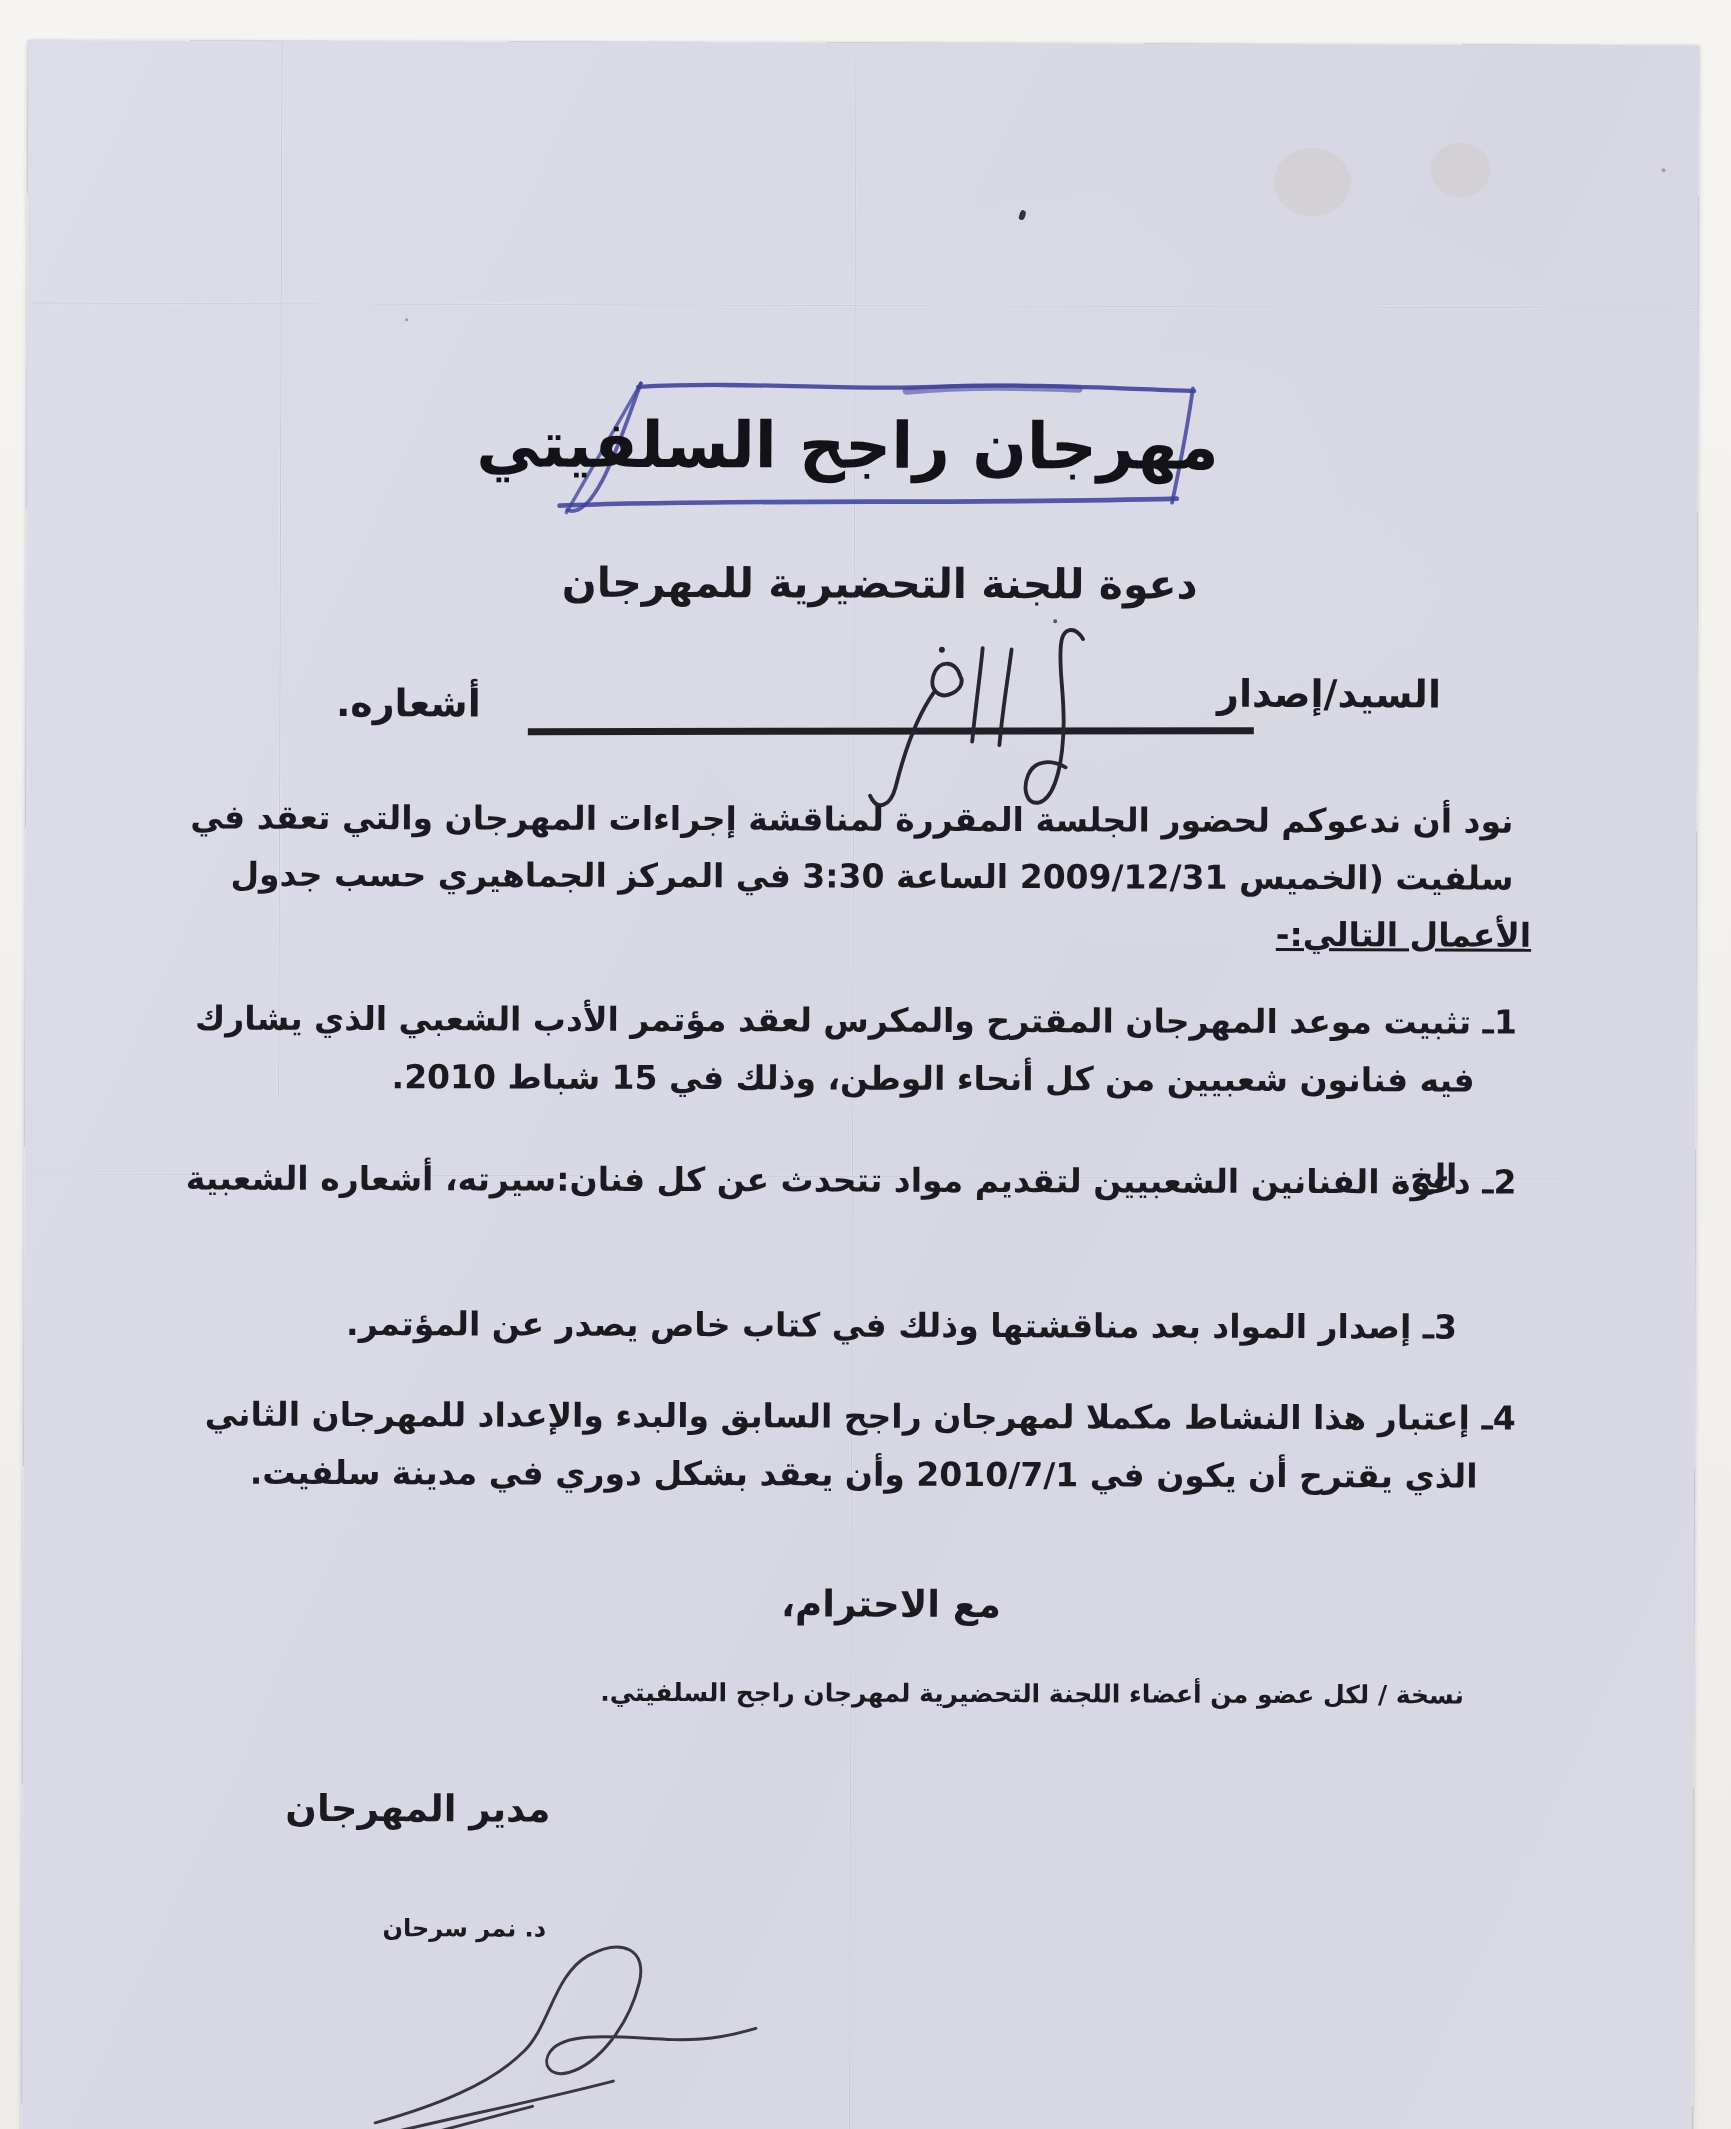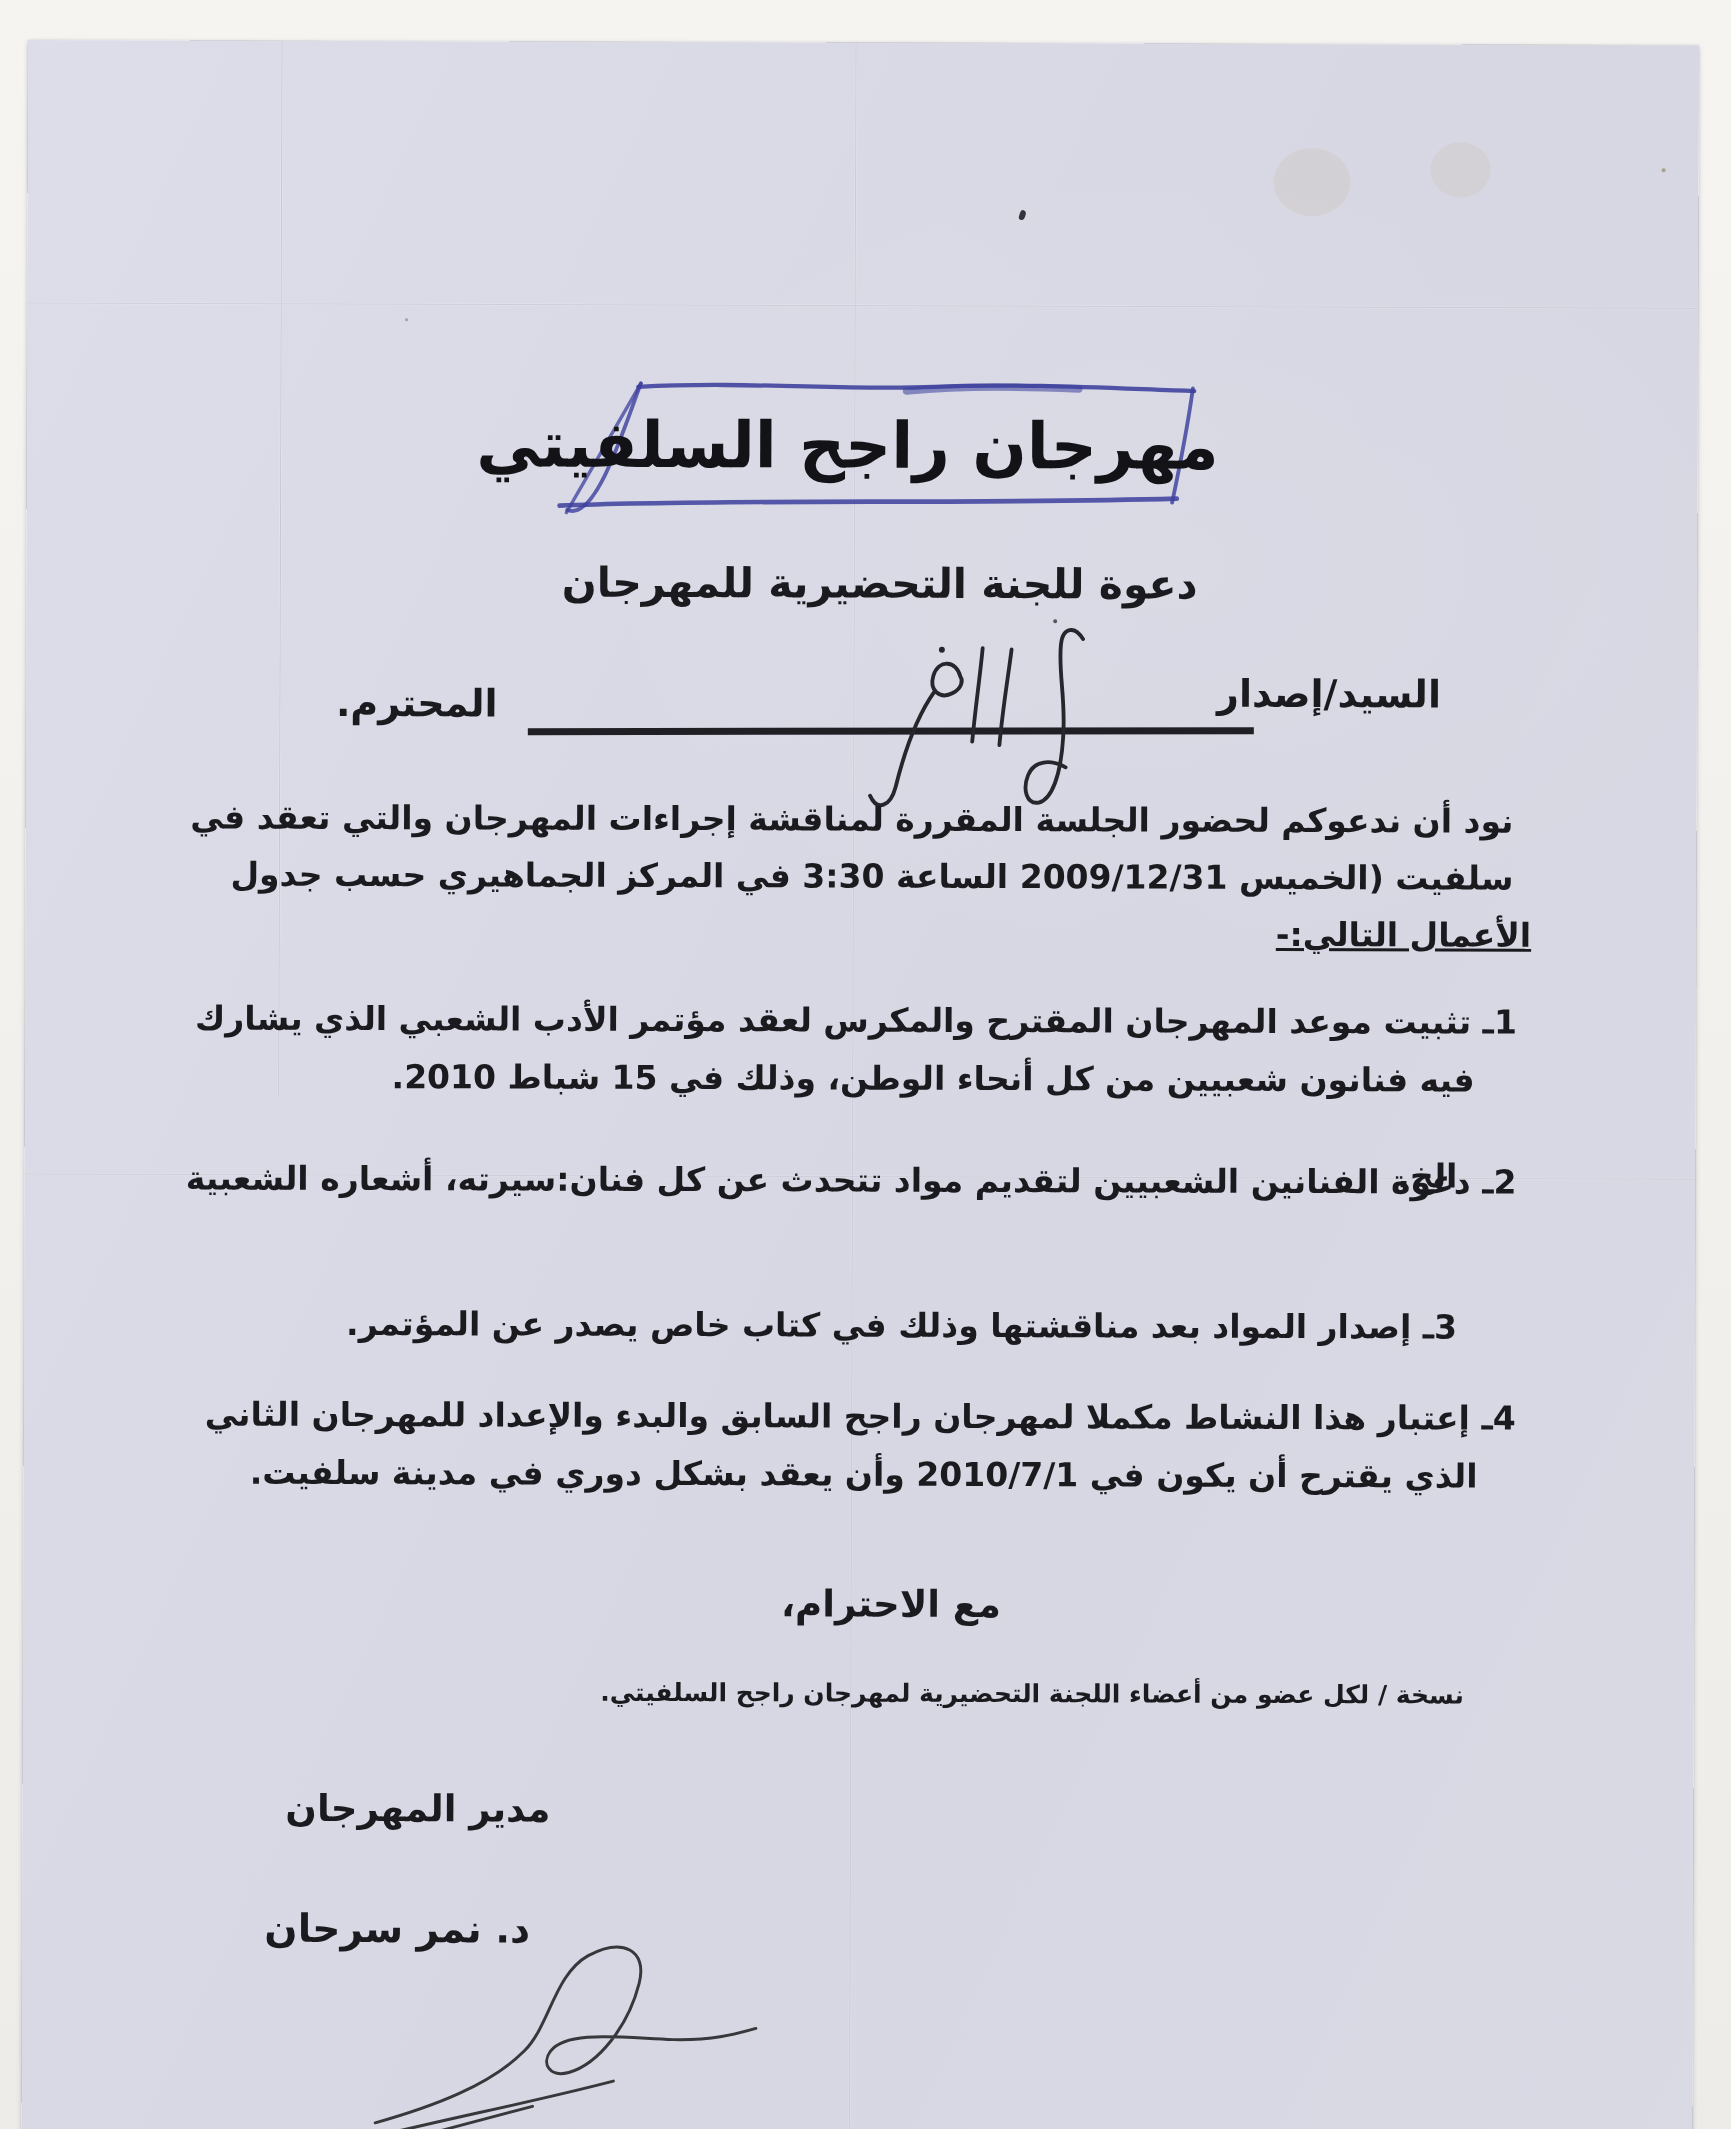--- a/index.html
+++ b/index.html
@@ -30,21 +30,21 @@
   }
   .subtitle{left:513px;top:514px;width:681px;text-align:center;font-size:41px;line-height:55px;}
   .salut-prefix{top:625px;right:256px;font-size:38px;line-height:51px;}
   .salut-suffix{top:637px;left:310px;font-size:38px;line-height:51px;}
   .addr-underline{position:absolute;left:502px;top:685px;width:726px;height:6.8px;
     background:#1f1f24;transform:rotate(-0.25deg);}
   .body-line{font-size:33px;line-height:48px;text-align:right;}
   .closing{left:749px;top:1536px;width:238px;text-align:center;font-size:37px;line-height:51px;}
   .copy-note{top:1634px;right:230px;font-size:25px;line-height:34px;}
   .sig-title{top:1742px;left:264px;width:264px;text-align:center;font-size:37px;line-height:51px;}
-  .sig-name{top:1862px;left:248px;width:260px;text-align:right;font-size:39px;line-height:51px;}
+  .sig-name{top:1862px;left:264px;width:260px;text-align:right;font-size:24px;line-height:51px;}
   svg{position:absolute;overflow:visible;}
 </style>
 </head>
 <body>
 
 <div class="scene">
   <div class="paper">
 
     <div class="crease v" style="left:253px;top:0;height:1056px;opacity:.65;"></div>
     <div class="crease v" style="left:827px;top:0;height:2361px;opacity:.45;"></div>
@@ -67,21 +67,21 @@
         <path d="M 26,324 C 400,306 1000,318 1476,303" stroke-width="11" opacity=".85"></path>
         <path d="M 1513,44 C 1500,140 1480,240 1465,312" stroke-width="9" opacity=".82"></path>
       </g>
     </svg>
 
     <div class="ar stamp-title">مهرجان راجح السلفيتي</div>
 
     <div class="ar subtitle">دعوة للجنة التحضيرية للمهرجان</div>
 
     <div class="ar salut-prefix">السيد/إصدار</div>
-    <div class="ar salut-suffix">المحترم.</div>
+    <div class="ar salut-suffix">أشعاره.</div>
     <div class="addr-underline"></div>
 
     <svg style="left:764px;top:566px;" width="324" height="204" viewBox="0 0 760 480">
       <g fill="none" stroke="#26262c" stroke-width="9" stroke-linecap="round">
         <path d="M 688,70 C 668,38 640,42 636,84 C 630,150 648,210 642,300 C 637,392 615,448 585,455 C 557,460 546,425 560,390 C 574,356 612,352 648,372"></path>
         <path d="M 520,95 C 512,160 500,230 492,320"></path>
         <path d="M 452,92 C 446,158 436,226 428,312"></path>
         <path d="M 400,160 C 390,120 348,118 336,158 C 326,192 352,214 382,198 C 404,186 406,168 400,160"></path>
         <path d="M 338,196 C 300,250 270,330 248,420 C 236,465 205,478 188,440"></path>
       </g>

